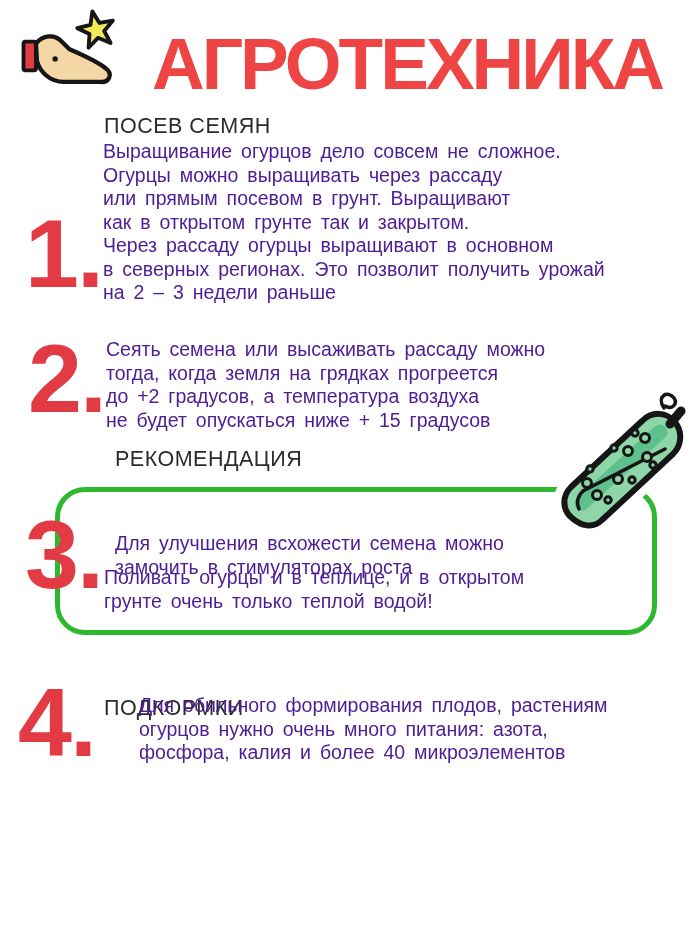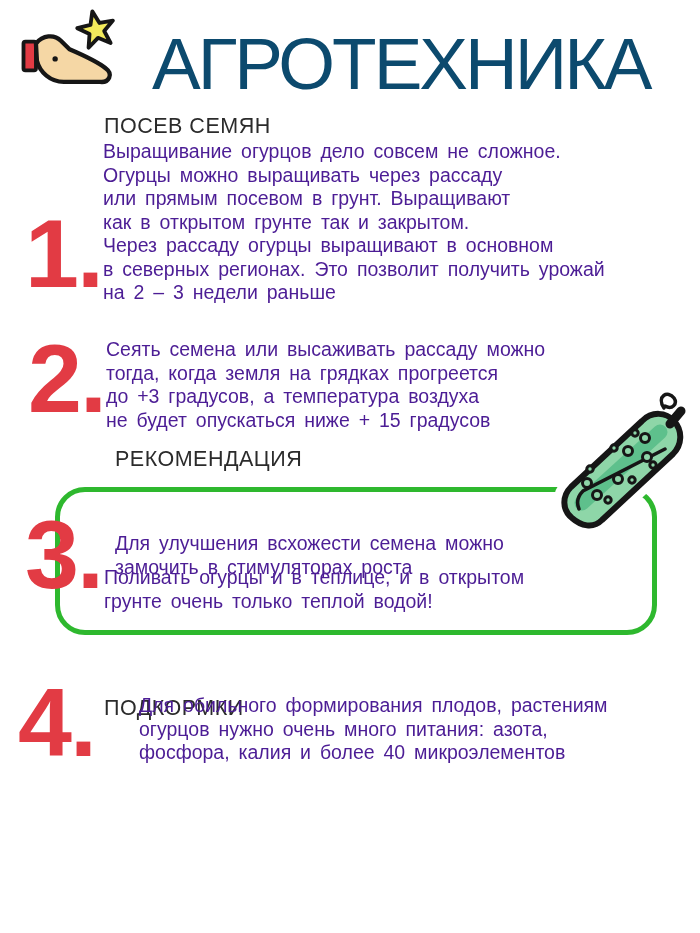--- a/index.html
+++ b/index.html
@@ -3,21 +3,21 @@
 <meta charset="utf-8">
 <style>
   * { margin:0; padding:0; box-sizing:border-box; }
   html,body { background:#ffffff; }
   body {
     width:700px; height:933px; position:relative; overflow:hidden;
     font-family:"Liberation Sans", sans-serif; color:#1c1c1c;
   }
   .abs { position:absolute; }
   .title {
-    font-size:73px; font-weight:400; letter-spacing:-3px; color:#0c4a6e;
+    font-size:73px; font-weight:700; letter-spacing:-3px; color:#ef4444;
     white-space:nowrap;
   }
   .sec-h { font-size:21.5px; color:#2b2b2b; letter-spacing:.5px; font-weight:400; }
   .para {
     font-size:19.5px; line-height:23.5px; white-space:pre-line;
     word-spacing:3.5px; color:#4c1d95;
   }
   .bignum {
     font-size:97px; font-weight:700; line-height:.8; letter-spacing:-2px;
     color:#e23b44;
@@ -50,21 +50,21 @@
 Огурцы можно выращивать через рассаду
 или прямым посевом в грунт. Выращивают
 как в открытом грунте так и закрытом.
 Через рассаду огурцы выращивают в основном
 в северных регионах. Это позволит получить урожай
 на 2 – 3 недели раньше</div>
 <div class="abs bignum" style="left:25px; top:215px;">1.</div>
 
 <div class="abs para" style="left:106px; top:338px; width:560px;">Сеять семена или высаживать рассаду можно
 тогда, когда земля на грядках прогреется
-до +3 градусов, а температура воздуха
+до +2 градусов, а температура воздуха
 не будет опускаться ниже + 15 градусов</div>
 <div class="abs bignum" style="left:28px; top:340px;">2.</div>
 
 <div class="abs sec-h" style="left:115px; top:447px;text-align:right;">РЕКОМЕНДАЦИЯ</div>
 <div class="abs greenbox"></div>
 <div class="abs para" style="left:115px; top:532px; width:500px;">Для улучшения всхожести семена можно
 замочить в стимуляторах роста</div>
 <div class="abs para" style="left:104px; top:566px; width:520px;">Поливать огурцы и в теплице, и в открытом
 грунте очень только теплой водой!</div>
 <div class="abs bignum" style="left:25px; top:516px;">3.</div>

